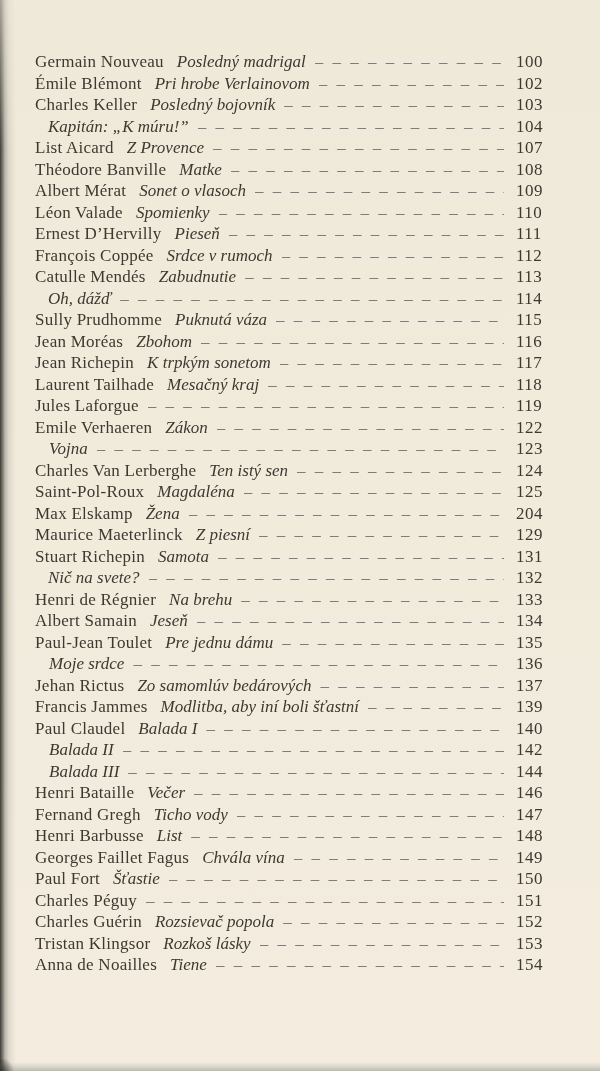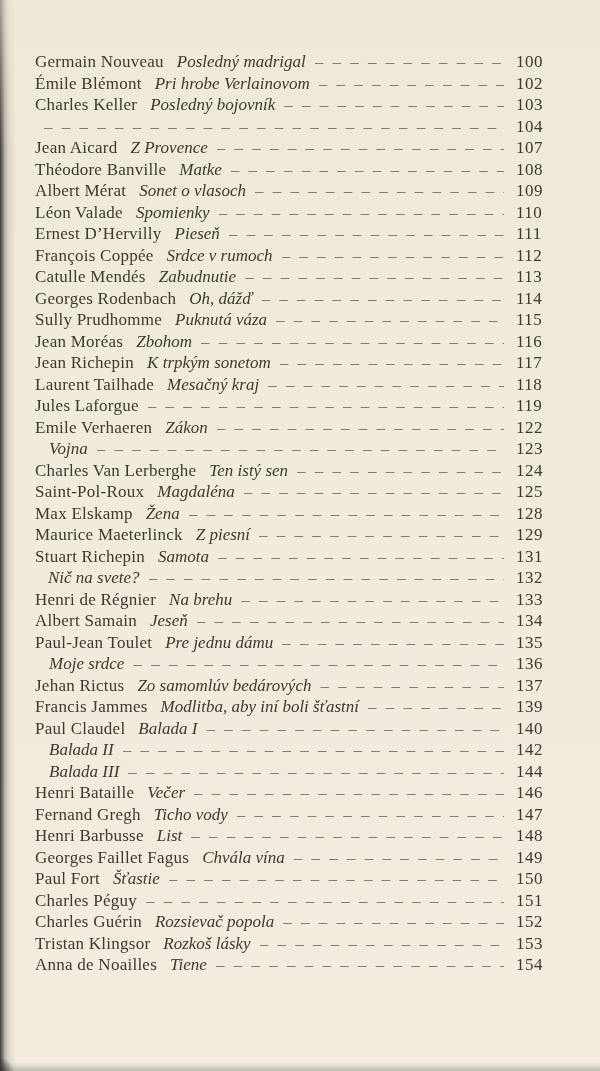--- a/index.html
+++ b/index.html
@@ -115,26 +115,27 @@
   </div>
 
   <div class="row">
     <span class="author">Charles Keller</span>
     <span class="title">Posledný bojovník</span>
     <span class="leader">– – – – – – – – – – – – – – – – – – – – – – – – – – – – – – – – – – – – – – – – – – – – – – – –</span>
     <span class="pageno">103</span>
   </div>
 
   <div class="row">
+    <span class="title">Kapitán: „K múru!”</span>
     <span class="leader">– – – – – – – – – – – – – – – – – – – – – – – – – – – – – – – – – – – – – – – – – – – – – – – –</span>
     <span class="pageno">104</span>
   </div>
 
   <div class="row">
-    <span class="author">Jean Aicard</span>
+    <span class="author">List Aicard</span>
     <span class="title">Z Provence</span>
     <span class="leader">– – – – – – – – – – – – – – – – – – – – – – – – – – – – – – – – – – – – – – – – – – – – – – – –</span>
     <span class="pageno">107</span>
   </div>
 
   <div class="row">
     <span class="author">Théodore Banville</span>
     <span class="title">Matke</span>
     <span class="leader">– – – – – – – – – – – – – – – – – – – – – – – – – – – – – – – – – – – – – – – – – – – – – – – –</span>
     <span class="pageno">108</span>
@@ -169,21 +170,20 @@
   </div>
 
   <div class="row">
     <span class="author">Catulle Mendés</span>
     <span class="title">Zabudnutie</span>
     <span class="leader">– – – – – – – – – – – – – – – – – – – – – – – – – – – – – – – – – – – – – – – – – – – – – – – –</span>
     <span class="pageno">113</span>
   </div>
 
   <div class="row">
-    <span class="author">Georges Rodenbach</span>
     <span class="title">Oh, dážď</span>
     <span class="leader">– – – – – – – – – – – – – – – – – – – – – – – – – – – – – – – – – – – – – – – – – – – – – – – –</span>
     <span class="pageno">114</span>
   </div>
 
   <div class="row">
     <span class="author">Sully Prudhomme</span>
     <span class="title">Puknutá váza</span>
     <span class="leader">– – – – – – – – – – – – – – – – – – – – – – – – – – – – – – – – – – – – – – – – – – – – – – – –</span>
     <span class="pageno">115</span>
@@ -241,21 +241,21 @@
     <span class="author">Saint-Pol-Roux</span>
     <span class="title">Magdaléna</span>
     <span class="leader">– – – – – – – – – – – – – – – – – – – – – – – – – – – – – – – – – – – – – – – – – – – – – – – –</span>
     <span class="pageno">125</span>
   </div>
 
   <div class="row">
     <span class="author">Max Elskamp</span>
     <span class="title">Žena</span>
     <span class="leader">– – – – – – – – – – – – – – – – – – – – – – – – – – – – – – – – – – – – – – – – – – – – – – – –</span>
-    <span class="pageno">128</span>
+    <span class="pageno">204</span>
   </div>
 
   <div class="row">
     <span class="author">Maurice Maeterlinck</span>
     <span class="title">Z piesní</span>
     <span class="leader">– – – – – – – – – – – – – – – – – – – – – – – – – – – – – – – – – – – – – – – – – – – – – – – –</span>
     <span class="pageno">129</span>
   </div>
 
   <div class="row">

